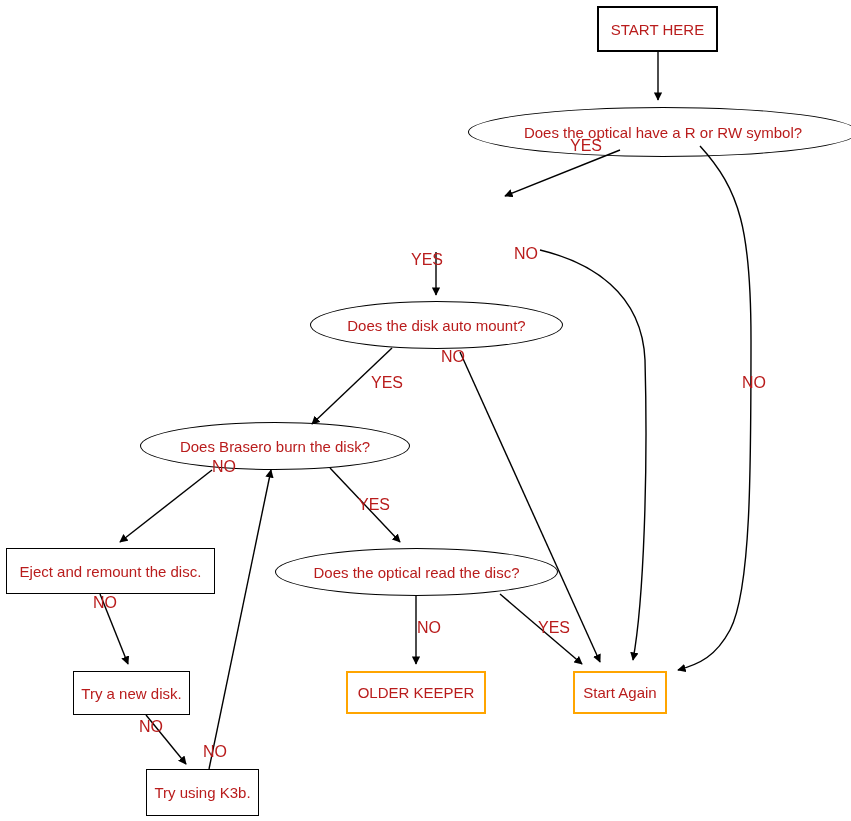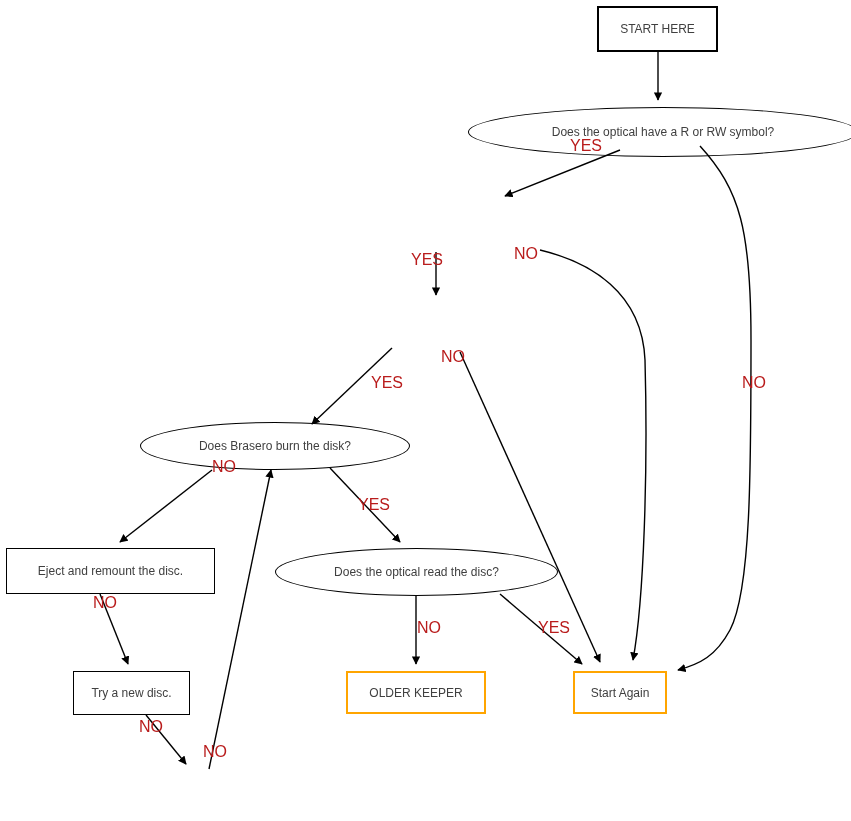--- a/index.html
+++ b/index.html
@@ -22,22 +22,22 @@
     width: 851px;
     height: 821px;
   }
   .node {
     position: absolute;
     box-sizing: border-box;
     display: flex;
     align-items: center;
     justify-content: center;
     text-align: center;
-    font-size: 12px;
-    color: #404040;
+    font-size: 15px;
+    color: #b91c1c;
     background: #ffffff;
     white-space: nowrap;
   }
   .node-box {
     border: 1px solid #000000;
   }
   .node-box-thick {
     border: 2.5px solid #000000;
   }
   .node-box-accent {
@@ -103,37 +103,43 @@
 
   <div class="node node-box-thick" style="left:597px; top:6px; width:121px; height:46px;">
     <span>START HERE</span>
   </div>
 
   <div class="node node-ellipse" style="left:468px; top:107px; width:390px; height:50px;">
     <span>Does the optical have a R or RW symbol?</span>
   </div>
 
 
+  <div class="node node-ellipse" style="left:310px; top:301px; width:253px; height:48px;">
+    <span>Does the disk auto mount?</span>
+  </div>
 
   <div class="node node-ellipse" style="left:140px; top:422px; width:270px; height:48px;">
     <span>Does Brasero burn the disk?</span>
   </div>
 
   <div class="node node-ellipse" style="left:275px; top:548px; width:283px; height:48px;">
     <span>Does the optical read the disc?</span>
   </div>
 
   <div class="node node-box" style="left:6px; top:548px; width:209px; height:46px;">
     <span>Eject and remount the disc.</span>
   </div>
 
   <div class="node node-box" style="left:73px; top:671px; width:117px; height:44px;">
-    <span>Try a new disc.</span>
+    <span>Try a new disk.</span>
   </div>
 
+  <div class="node node-box" style="left:146px; top:769px; width:113px; height:47px;">
+    <span>Try using K3b.</span>
+  </div>
 
   <div class="node node-box-accent" style="left:346px; top:671px; width:140px; height:43px;">
     <span>OLDER KEEPER</span>
   </div>
 
   <div class="node node-box-accent" style="left:573px; top:671px; width:94px; height:43px;">
     <span>Start Again</span>
   </div>
 
   <div class="edge-label" style="left:570px; top:138px;">YES</div>

